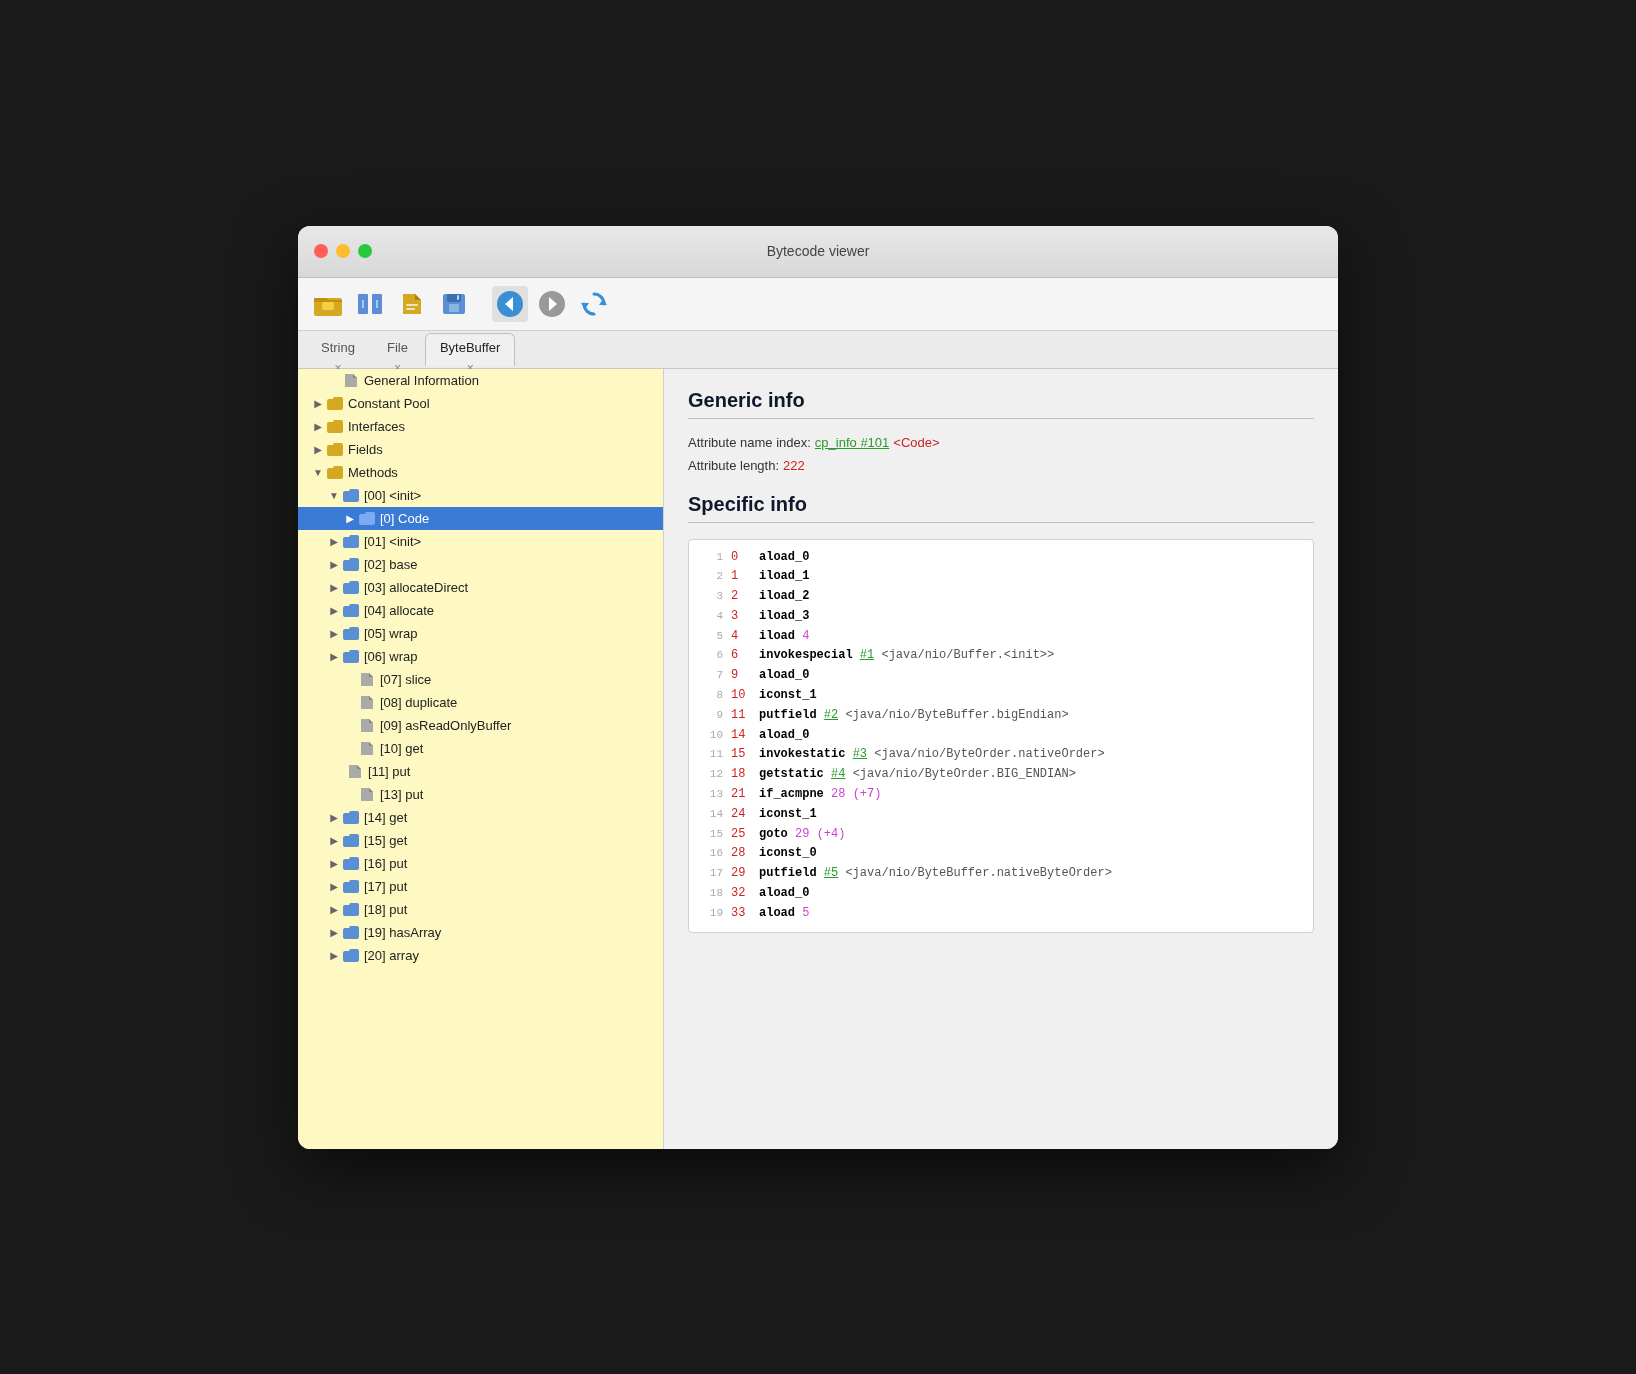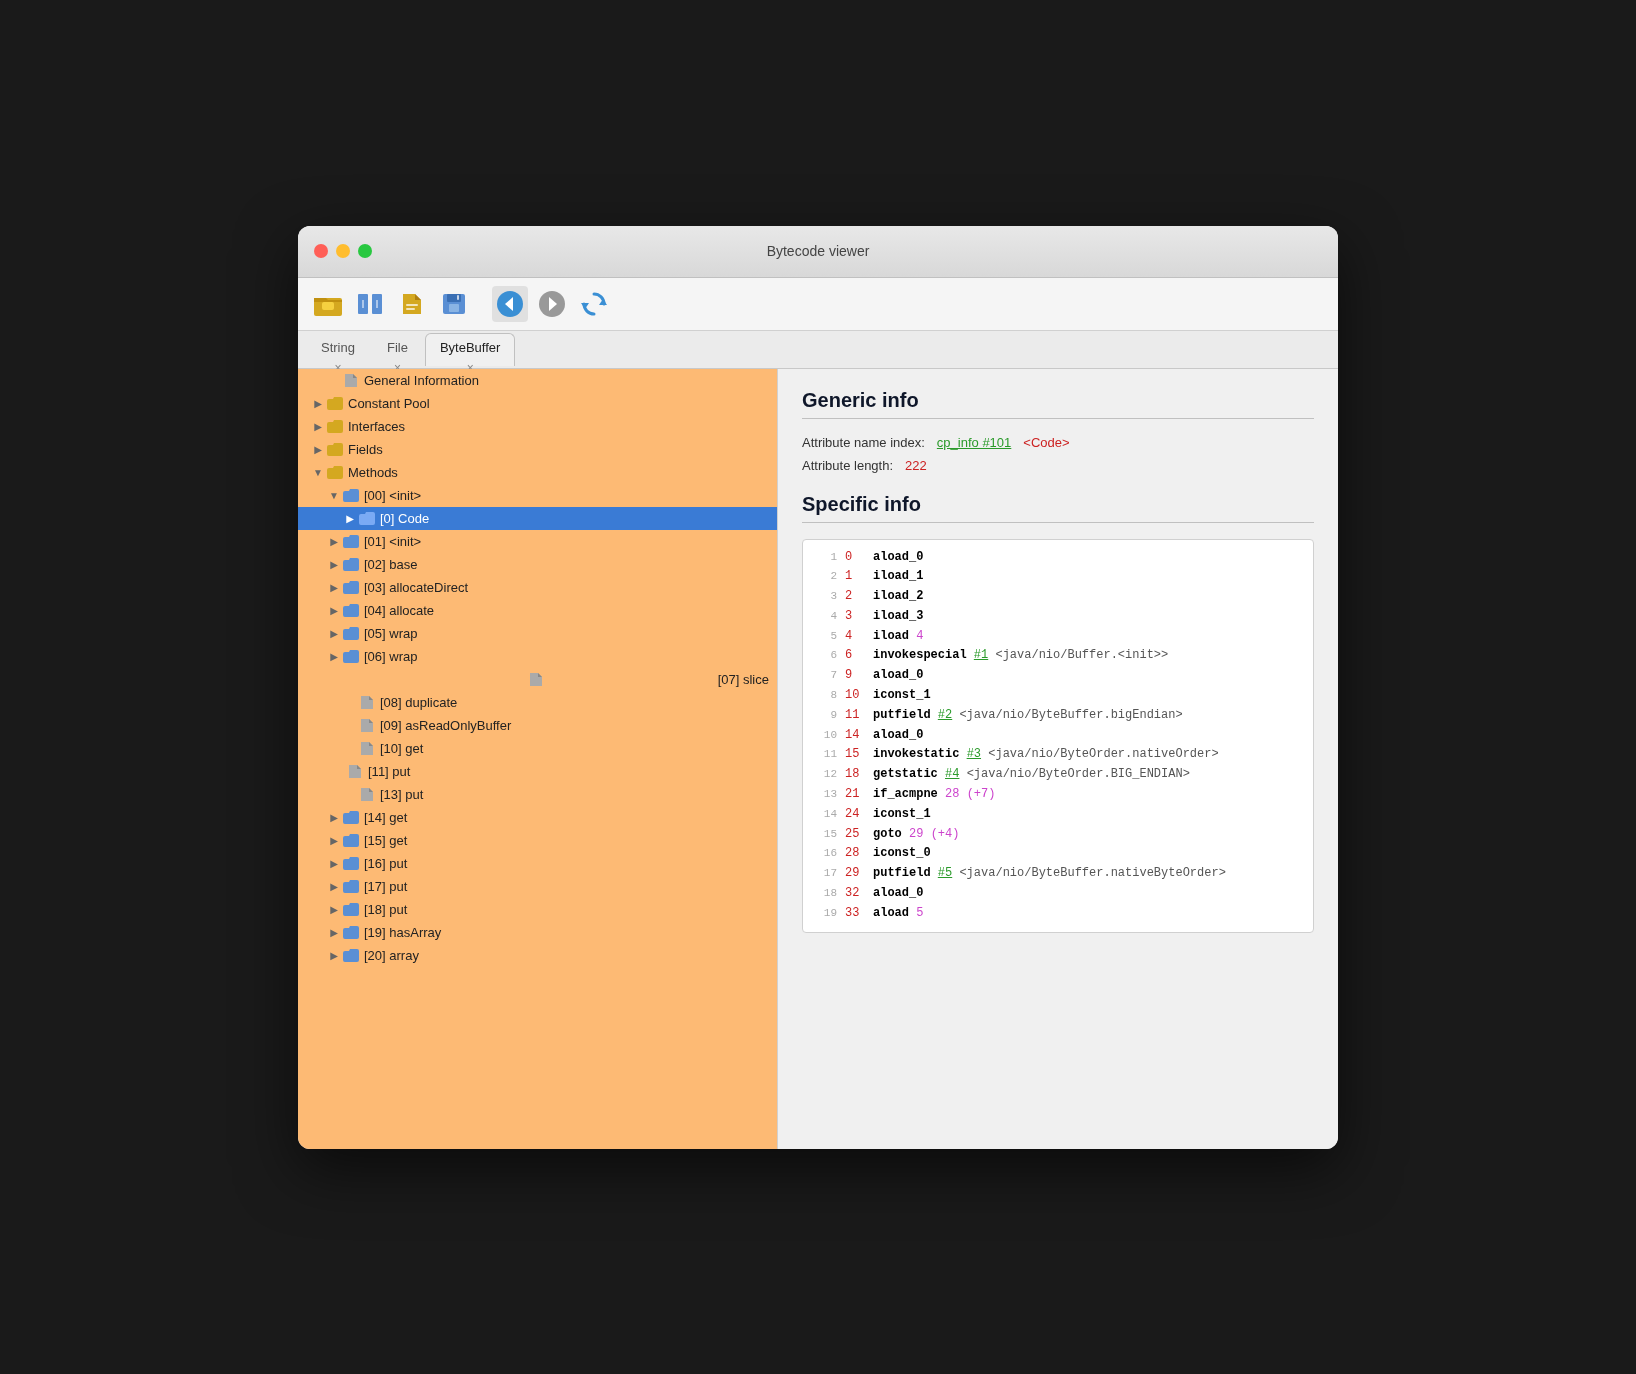--- a/index.html
+++ b/index.html
@@ -111,24 +111,24 @@
       align-items: center;
       justify-content: center;
       border-radius: 50%;
       cursor: pointer;
     }
     .main-content {
       display: flex;
       height: 780px;
     }
     .sidebar {
-      width: 480px;
+      width: 366px;
       border-right: 1px solid #d0d0d0;
       overflow-y: auto;
-      background: #fdba74;
+      background: #fef9c3;
       flex-shrink: 0;
     }
     .tree-item {
       display: flex;
       align-items: center;
       padding: 4px 8px 4px 0;
       font-size: 13px;
       color: #222;
       cursor: pointer;
       user-select: none;
@@ -182,21 +182,21 @@
       border: none;
       border-top: 1px solid #c0c0c0;
       margin-bottom: 16px;
     }
     .info-row {
       display: flex;
       align-items: baseline;
       margin-bottom: 8px;
       font-size: 13px;
       color: #333;
-      gap: 12px;
+      gap: 4px;
     }
     .info-label { flex-shrink: 0; }
     .info-value-green { color: #2a9a2a; text-decoration: underline; }
     .info-value-red { color: #cc2222; }
     .specific-section { margin-top: 20px; }
     .bytecode-tabs {
       display: flex;
       gap: 24px;
       margin-bottom: 12px;
       border-bottom: 1px solid #c0c0c0;
@@ -475,21 +475,21 @@
       <div class="tree-item" style="padding-left:28px;">
         <span class="tree-arrow">▶</span>
         <span class="folder-icon folder-blue">
           <svg width="16" height="13" viewBox="0 0 16 13">
               <path d="M0 4 Q0 2 2 2 L6 2 L7 0 L14 0 Q16 0 16 2 L16 11 Q16 13 14 13 L2 13 Q0 13 0 11 Z" fill="#5a8fd4"></path>
             </svg>
         </span>
         <span class="tree-label">[06] wrap</span>
       </div>
 
-      <div class="tree-item" style="padding-left:44px;justify-content:space-between;">
+      <div class="tree-item" style="padding-left:44px;">
         <span class="tree-arrow"></span>
         <span class="file-icon">
           <svg width="14" height="13" viewBox="0 0 14 13">
               <path d="M1 0 L9 0 L13 4 L13 13 L1 13 Z" fill="#aaa"></path>
               <path d="M9 0 L9 4 L13 4 Z" fill="#888"></path>
             </svg>
         </span>
         <span class="tree-label">[07] slice</span>
       </div>
 

